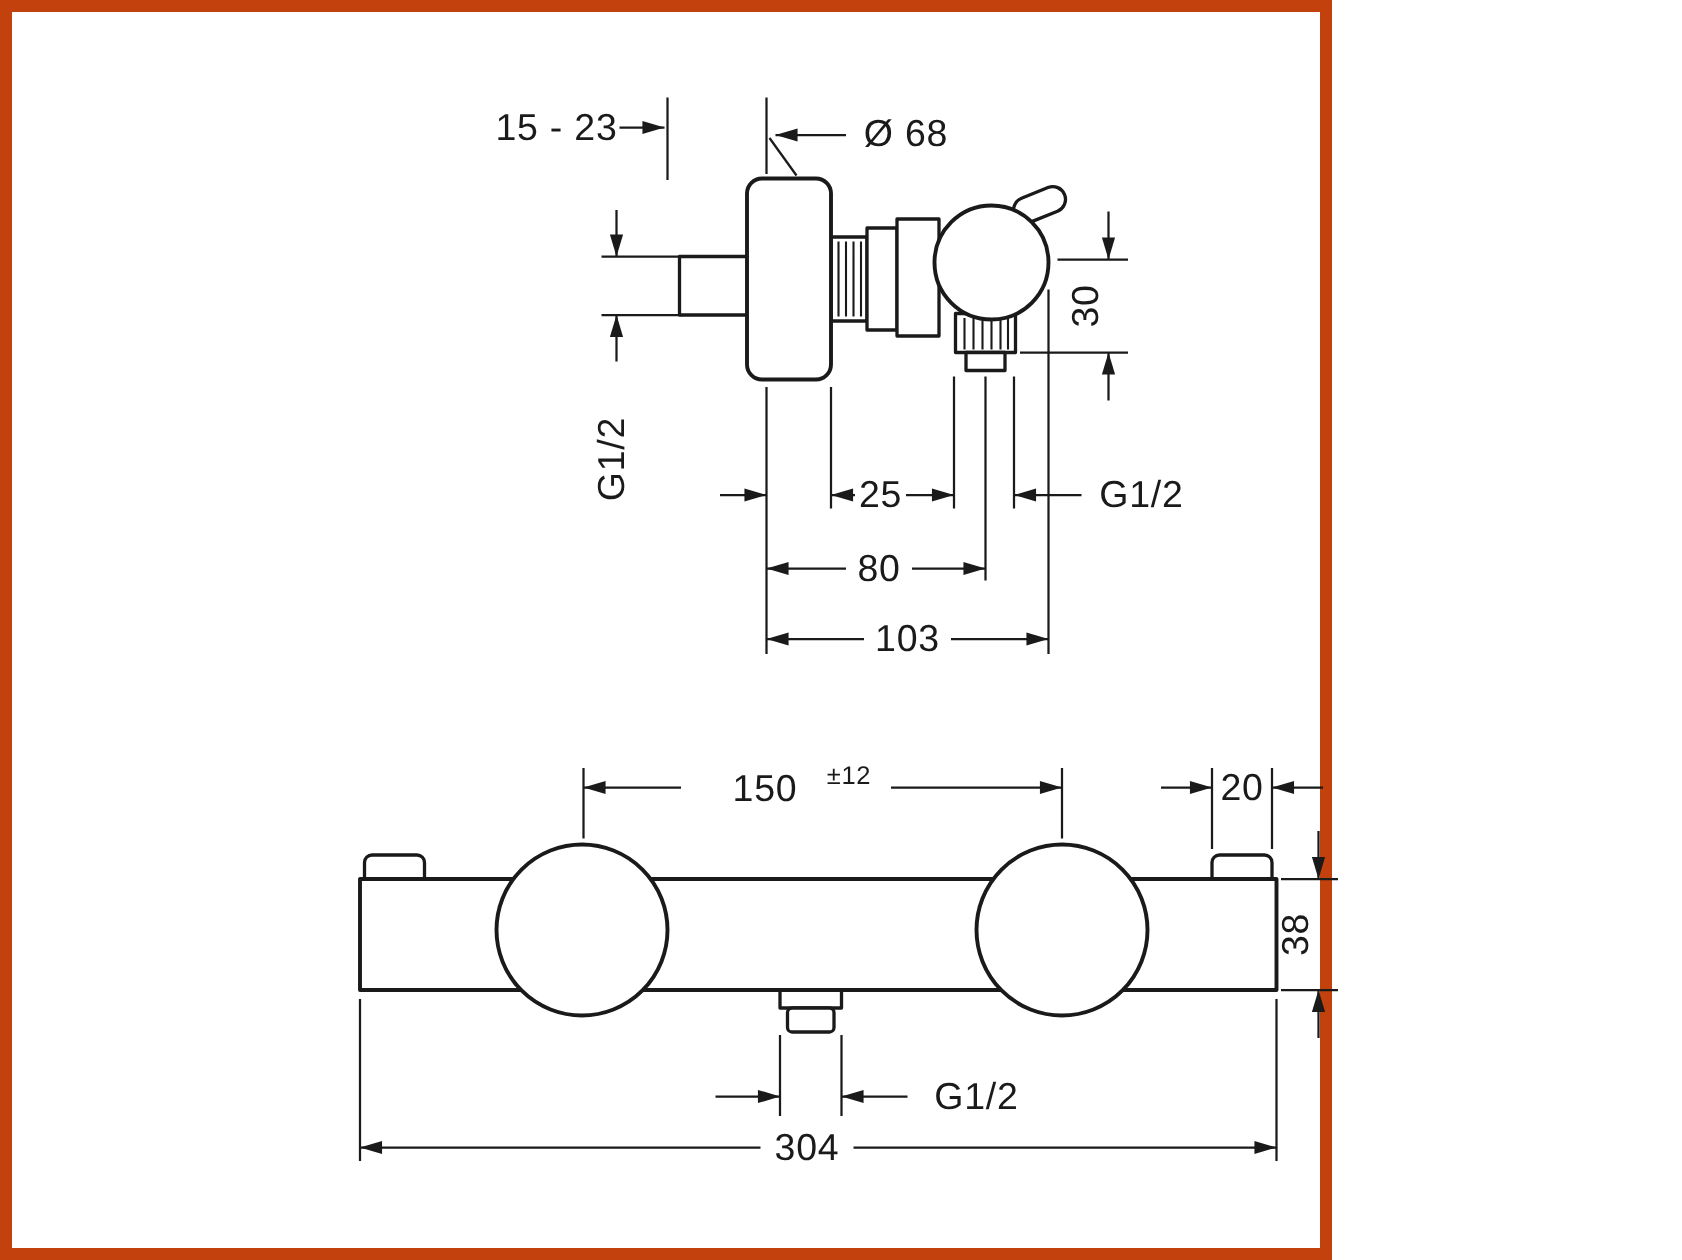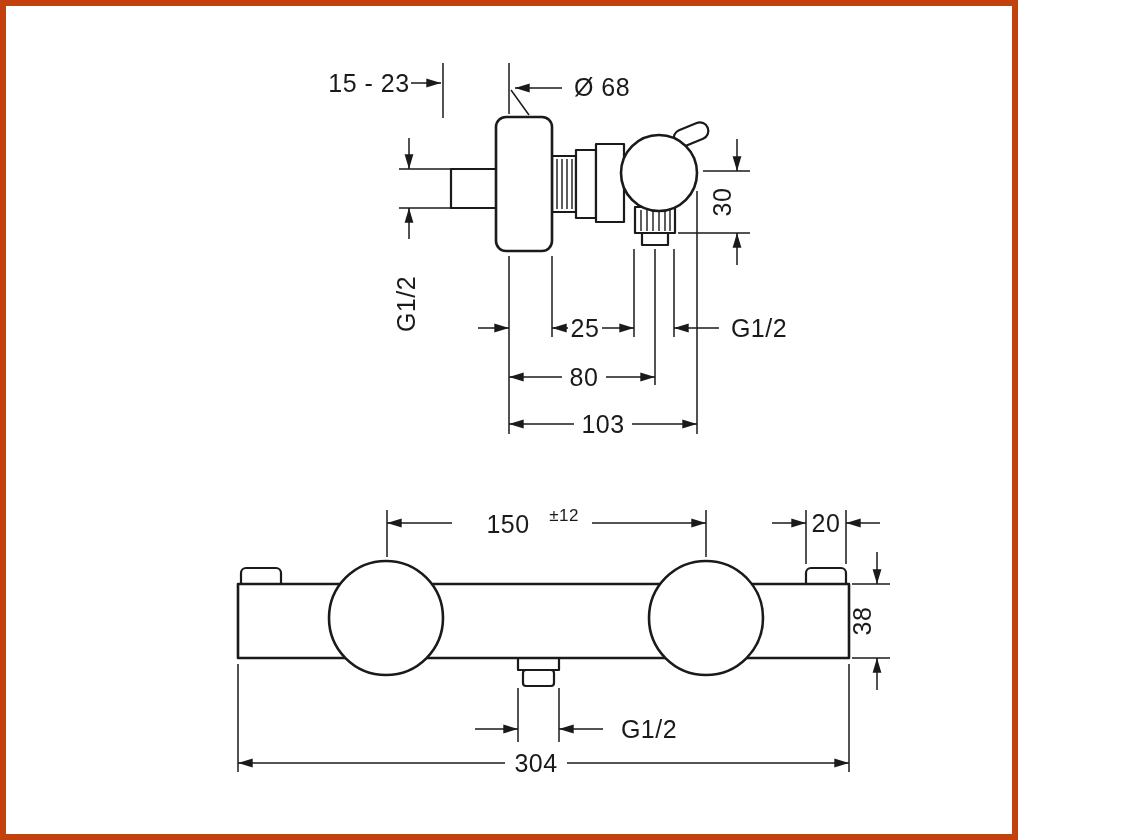--- a/index.html
+++ b/index.html
@@ -1,18 +1,18 @@
 <!DOCTYPE html>
 <html><head>
 <meta charset="utf-8">
 <style>
   html,body{margin:0;padding:0;background:#ffffff;}
   .frame{
-    width:1018px;height:840px;background:#ffffff;
-    border:6px solid #c2410c;box-sizing:border-box;
+    width:888px;height:840px;background:#ffffff;
+    border:8px solid #c2410c;box-sizing:border-box;
     font-family:"Liberation Sans",sans-serif;
   }
   svg{display:block;}
   .outline{fill:#ffffff;stroke:#1a1a1a;stroke-width:2.6;stroke-linejoin:round;}
   .outline-thin{fill:#ffffff;stroke:#1a1a1a;stroke-width:2.2;stroke-linejoin:round;}
   .thin{fill:none;stroke:#1a1a1a;stroke-width:1.5;}
   .ridge{fill:none;stroke:#1a1a1a;stroke-width:1.4;}
   .mask{fill:#ffffff;stroke:none;}
   .dim{
     font-family:"Liberation Sans",sans-serif;

